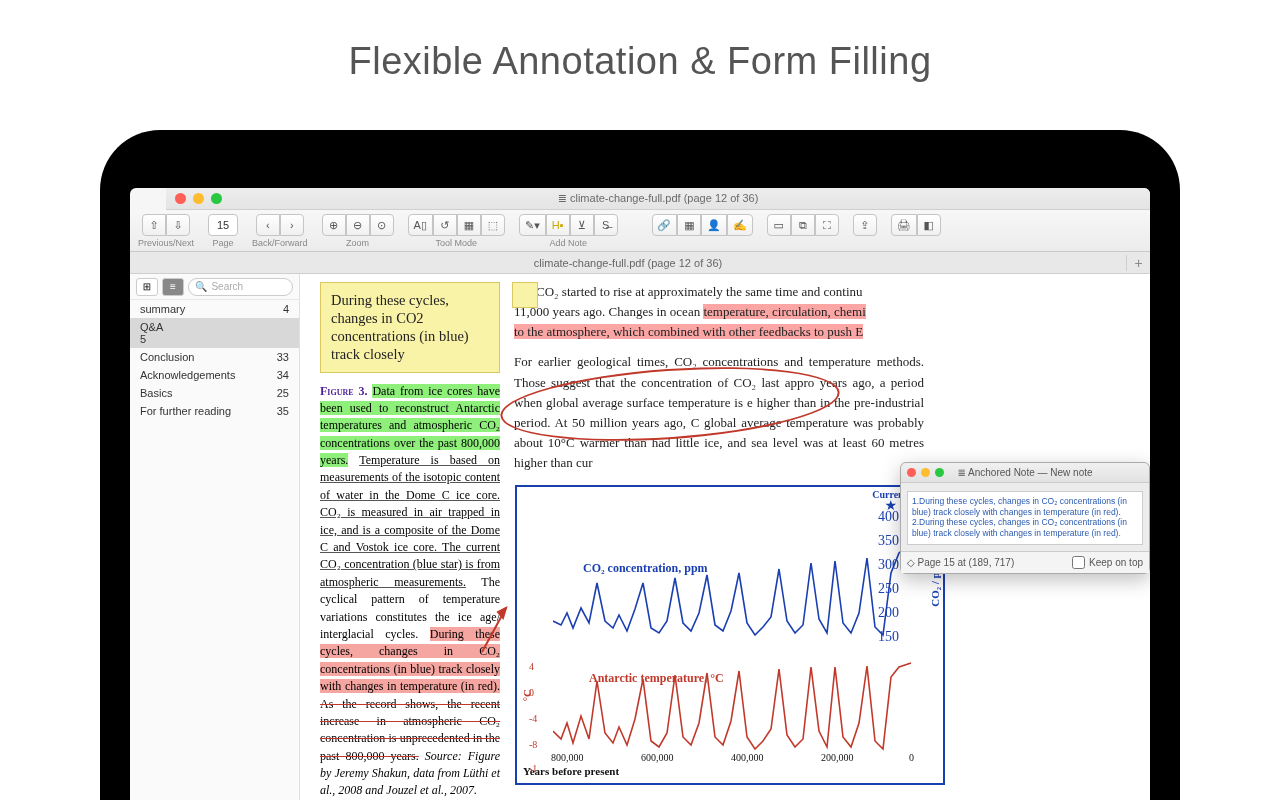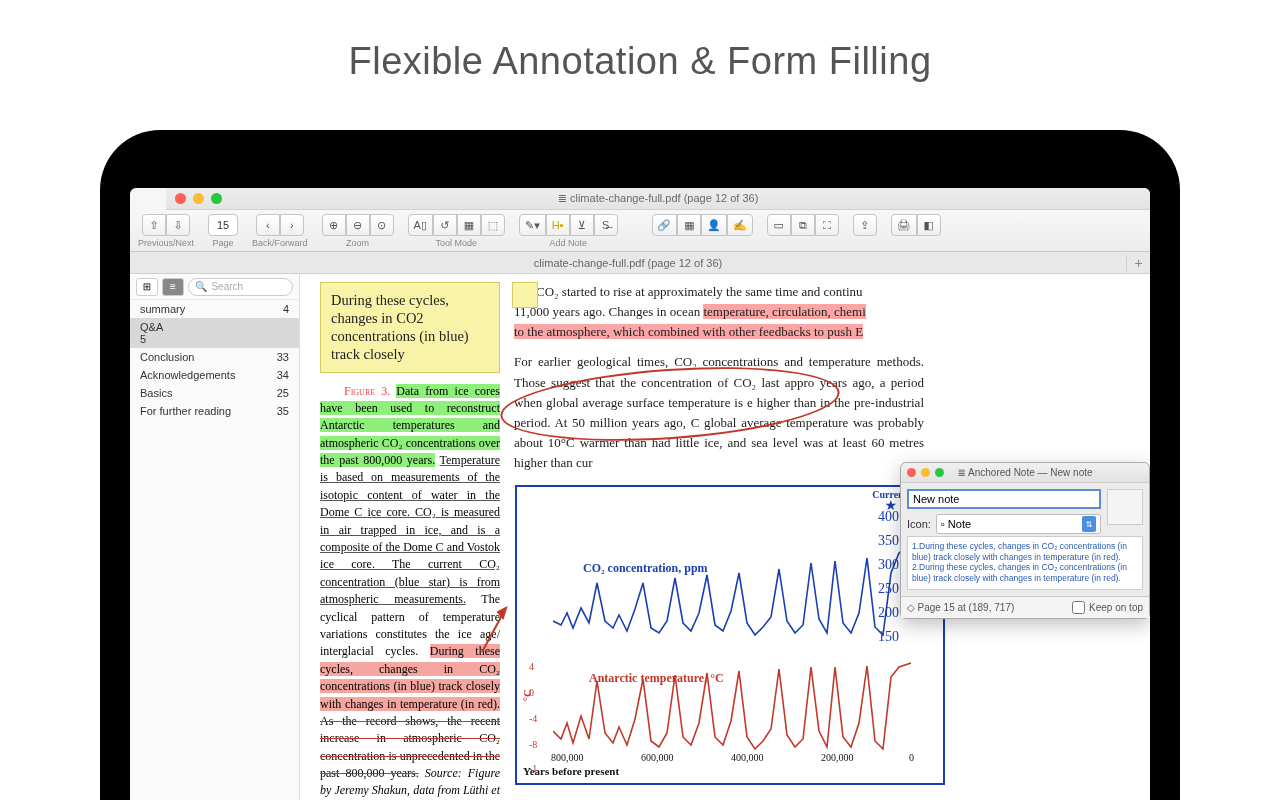--- a/index.html
+++ b/index.html
@@ -32,21 +32,21 @@
 .view-btn { width: 22px; height: 18px; border: 1px solid #ccc; background: #fff; border-radius: 3px; display: flex; align-items: center; justify-content: center; font-size: 10px; }
 .view-btn.active { background: #888; color: #fff; }
 .search-box { flex: 1; height: 18px; border: 1px solid #ccc; border-radius: 9px; background: #fff; display: flex; align-items: center; padding: 0 6px; font-size: 10px; color: #aaa; gap: 4px; }
 .outline-item { display: flex; justify-content: space-between; padding: 3px 10px; font-size: 11px; color: #333; }
 .outline-item.sel { background: #d8d8d8; flex-direction: column; }
 .doc { flex: 1; padding: 8px 10px 10px 20px; overflow: hidden; font-family: Georgia, serif; background: #fff; position: relative; }
 .left-pane { float: left; width: 180px; margin-right: 14px; }
 .callout { background: #f9f3a8; border: 1px solid #d9c95f; padding: 8px 10px; font-size: 14.5px; line-height: 1.25; color: #222; font-weight: 500; }
 .sticky { position: absolute; left: 212px; top: 8px; width: 26px; height: 26px; background: #f9f3a8; border: 1px solid #d9c95f; }
 .caption { margin-top: 10px; font-size: 12px; line-height: 1.45; text-align: justify; }
-.fig-label { font-variant: small-caps; color: #ef4444; font-weight: 400; margin-left: 24px; }
+.fig-label { font-variant: small-caps; color: #4c1d95; font-weight: 700; }
 .hl-g { background: #8ef07a; }
 .hl-r { background: #f5a6a1; }
 .u { text-decoration: underline; text-decoration-color: #555; }
 .strike { text-decoration: line-through; text-decoration-color: #c0392b; }
 .body-col { margin-left: 194px; width: 410px; font-size: 13px; line-height: 1.55; color: #222; text-align: justify; }
 .hl-y { background: #fca5a5; }
 .chart { margin-top: 12px; margin-left: 195px; width: 430px; height: 300px; border: 2px solid #1a3fb0; position: relative; }
 .chart-inner { position: absolute; inset: 6px; }
 .ch-star { position: absolute; right: 40px; top: 4px; color: #1a3fb0; font-size: 14px; }
 .ch-current { position: absolute; right: 30px; top: -4px; font-size: 10px; color: #1a3fb0; font-weight: 600; }
@@ -280,33 +280,20 @@
   <div class="note-window">
     <div class="note-titlebar">
       <div class="traffic" style="margin-left:6px; gap:5px;">
         <div class="tl red" style="width:9px;height:9px"></div>
         <div class="tl yellow" style="width:9px;height:9px"></div>
         <div class="tl green" style="width:9px;height:9px"></div>
       </div>
       <div class="note-title">≣ <span>Anchored Note — New note</span></div>
     </div>
     <div class="note-body">
-      <div class="note-top">
-        <div class="note-left">
-          <input class="note-field" value="New note" style="">
-          <div class="note-row">
-            <span class="note-row-label">Icon:</span>
-            <div class="note-select">
-              <span>▫ <span>Note</span></span>
-              <span class="note-select-arrow">⇅</span>
-            </div>
-          </div>
-        </div>
-        <div class="note-preview"></div>
-      </div>
       <div class="note-list">
         <div>1.During these cycles, changes in CO₂ concentrations (in blue) track closely with changes in temperature (in red).</div>
         <div>2.During these cycles, changes in CO₂ concentrations (in blue) track closely with changes in temperature (in red).</div>
       </div>
     </div>
     <div class="note-footer">
       <span>◇ <span>Page 15 at (189, 717)</span></span>
       <label>
             <input type="checkbox" style=""> 
             <span>Keep on top</span>

